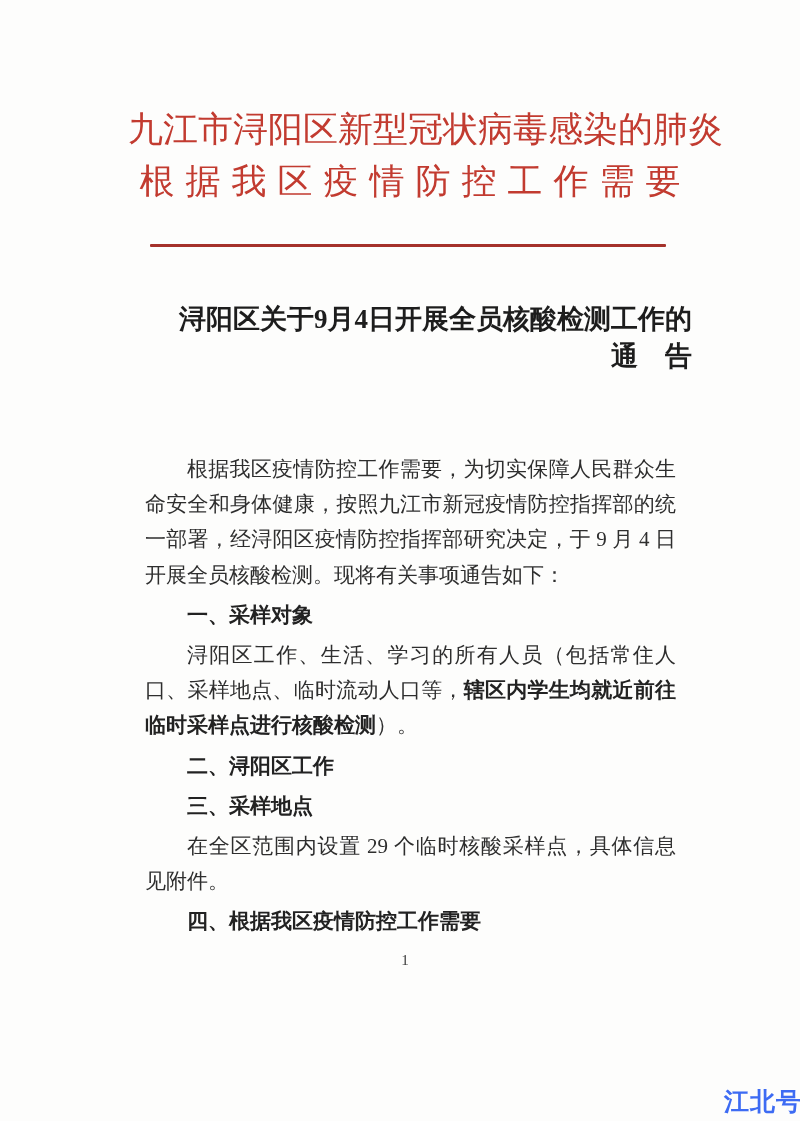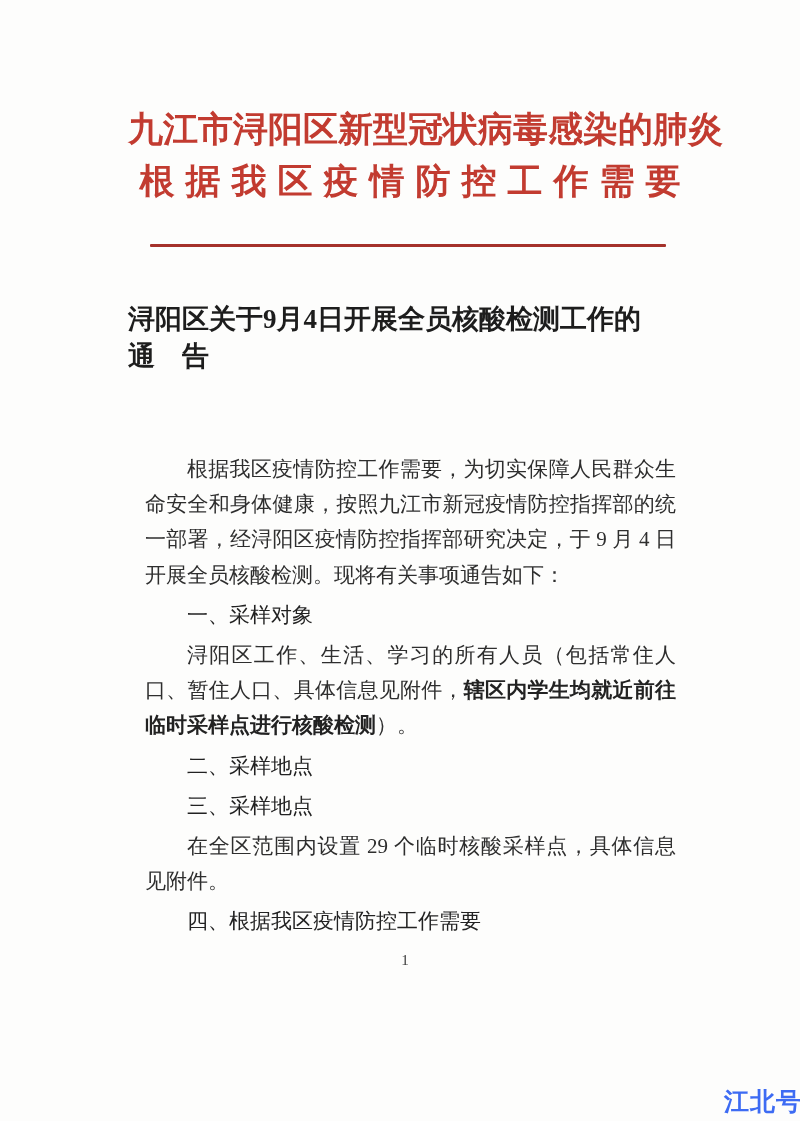--- a/index.html
+++ b/index.html
@@ -16,21 +16,21 @@
     font-family: "Liberation Serif", "DejaVu Serif", serif;
   }
   
   .letterhead {
     position: absolute;
     top: 104px;
     left: 128px;
     width: 564px;
     text-align: center;
     color: var(--red, #c23b30);
-    font-weight: bold;
+    font-weight: normal;
     font-size: 35px;
     line-height: 52px;
     white-space: nowrap;
   }
   .letterhead .lh-line2 {
     letter-spacing: 11px;
     padding-left: 11px; 
   }
   
   .red-rule {
@@ -41,21 +41,21 @@
     height: 3px;
     background: var(--rule, #a5322b);
     border-radius: 1px;
   }
   
   .doc-title {
     position: absolute;
     top: 301px;
     left: 128px;
     width: 564px;
-    text-align: left;
+    text-align: right;
     color: #1d1d1d;
     font-weight: bold;
     font-size: 27px;
     line-height: 37px;
     white-space: nowrap;
   }
   
   .body-text {
     position: absolute;
     top: 447px;
@@ -64,21 +64,21 @@
     font-size: 21px;
     line-height: 35.2px;
     color: #2e2e2e;
     text-align: justify;
   }
   .body-text p {
     margin: 5px;
     text-indent: 2em;
   }
   .body-text p.heading {
-    font-weight: normal;
+    font-weight: bold;
     color: #222222;
   }
   .bold-run {
     font-weight: bold;
     color: #222222;
   }
   
   .page-num {
     position: absolute;
     top: 952px;
@@ -114,22 +114,22 @@
   <div class="red-rule"></div>
 
   <div class="doc-title">
     <div>浔阳区关于9月4日开展全员核酸检测工作的</div>
     <div>通　告</div>
   </div>
 
   <div class="body-text">
     <p>根据我区疫情防控工作需要，为切实保障人民群众生命安全和身体健康，按照九江市新冠疫情防控指挥部的统一部署，经浔阳区疫情防控指挥部研究决定，于 9 月 4 日开展全员核酸检测。现将有关事项通告如下：</p>
     <p class="heading">一、采样对象</p>
-    <p><span>浔阳区工作、生活、学习的所有人员（包括常住人口、暂住人口、具体信息见附件，</span><span class="bold-run">辖区内学生均就近前往临时采样点进行核酸检测</span><span>）。</span></p>
-    <p class="heading">二、采样地点</p>
+    <p><span>浔阳区工作、生活、学习的所有人员（包括常住人口、采样地点、临时流动人口等，</span><span class="bold-run">辖区内学生均就近前往临时采样点进行核酸检测</span><span>）。</span></p>
+    <p class="heading">二、浔阳区工作</p>
     <p class="heading">三、采样地点</p>
     <p>在全区范围内设置 29 个临时核酸采样点，具体信息见附件。</p>
     <p class="heading">四、根据我区疫情防控工作需要</p>
   </div>
 
   <div class="page-num">1</div>
 
   <div class="watermark">江北号</div>
 
 </div>

